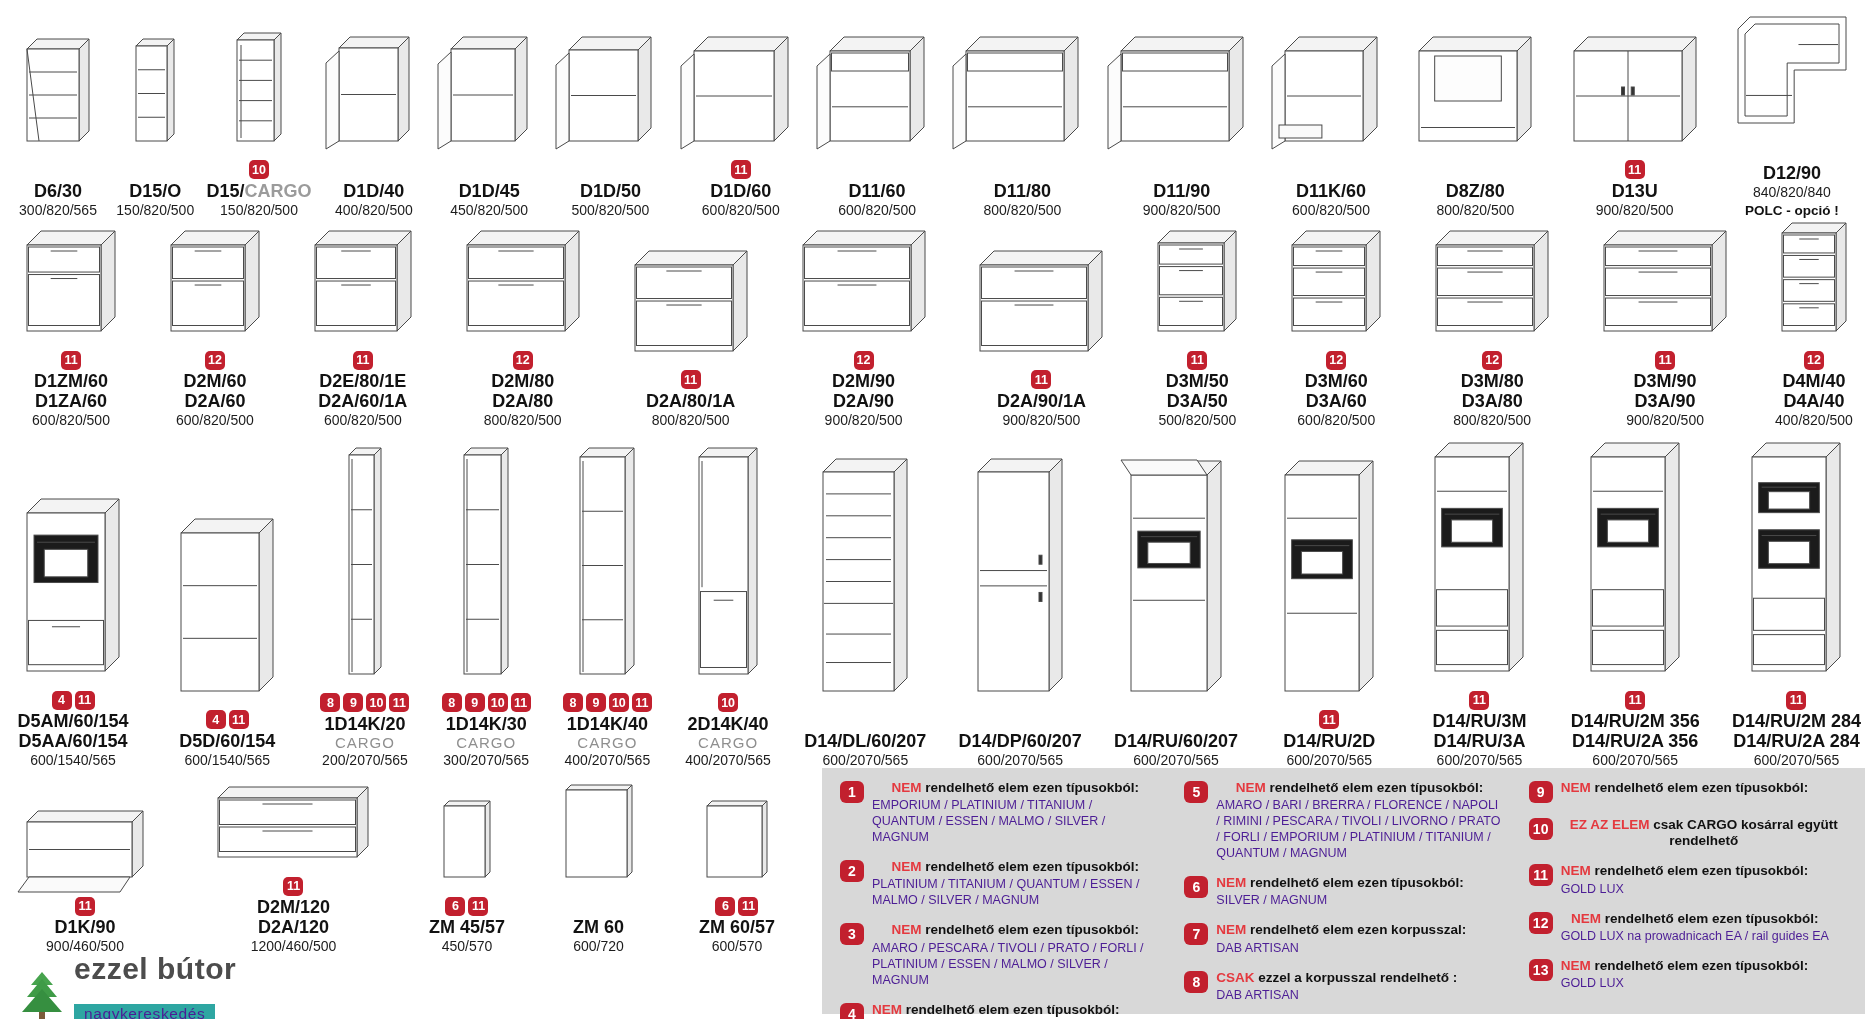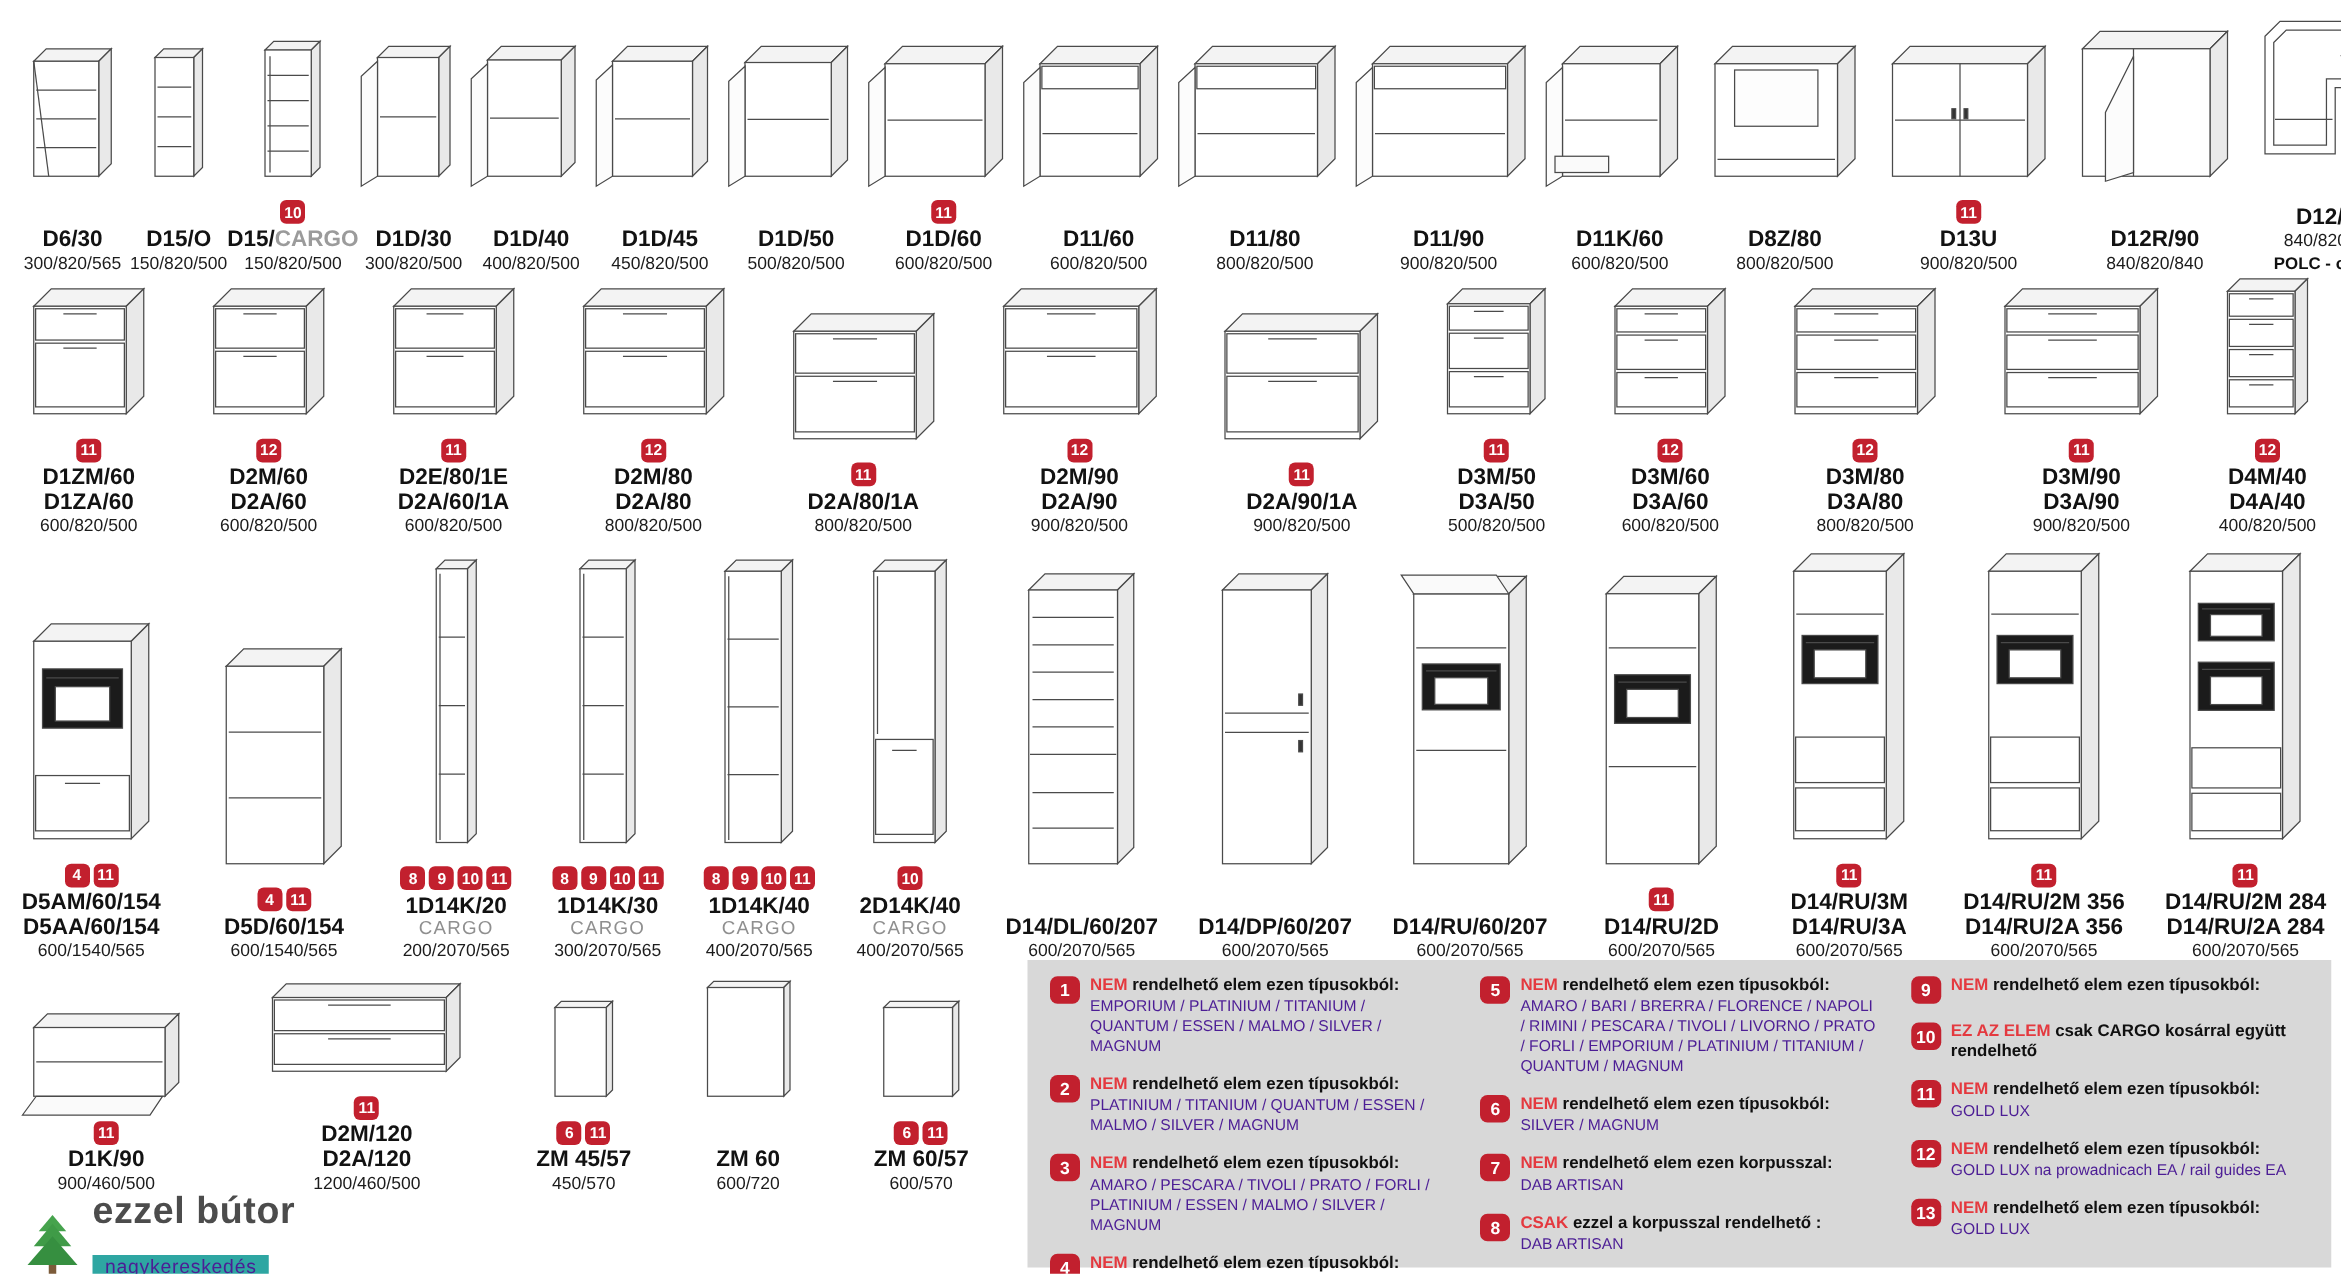--- a/index.html
+++ b/index.html
@@ -19,21 +19,21 @@
   .dims{font-size:14px;color:#1c1c1c;margin-top:1px;line-height:1.1;white-space:nowrap;}
   .note{font-weight:bold;font-size:13.5px;color:#111;margin-top:3px;white-space:nowrap;}
   .bottom{display:flex;align-items:stretch;height:246px;padding:0 8px 5px 12px;}
   .bottom-left{width:800px;display:flex;flex-direction:column;}
   .row4{display:flex;justify-content:space-between;align-items:flex-end;padding-right:30px;}
   .legend{flex:1;background:var(--legendbg);margin-left:10px;padding:12px 18px;display:flex;gap:26px;box-sizing:border-box;}
   .lg-col{flex:1;display:flex;flex-direction:column;gap:14px;}
   .lg-item{display:flex;gap:8px;}
   .lg-badge{background:var(--badge);color:#fff;font-weight:bold;font-size:14px;min-width:24px;height:22px;border-radius:6px;
             display:flex;align-items:center;justify-content:center;flex:none;margin-top:1px;padding:0 2px;box-sizing:border-box;}
-  .lg-head{font-weight:bold;font-size:13.5px;color:#101010;line-height:1.2;}
+  .lg-head{font-weight:bold;font-size:13.5px;color:#101010;line-height:1.2;text-align:center;}
   .lg-lead{color:var(--red);}
   .lg-body{font-size:12.5px;color:#4c1d95;line-height:1.28;margin-top:1px;}
   .logo{display:flex;align-items:flex-end;gap:10px;margin-top:auto;padding:0 0 2px 8px;}
   .logo-text{display:flex;flex-direction:column;line-height:1;}
   .logo-title{font-size:30px;color:#4c4c4c;font-weight:600;letter-spacing:0.5px;}
   .logo-sub{background:var(--teal);color:#4c1d95;font-size:15.5px;padding:2px 10px 4px;margin-top:20px;letter-spacing:0.6px;align-self:flex-start;}
 </style>
 </head>
 <body style="--badge: #c2202e; --red: #e4393f; --teal: #2ea6a2; --legendbg: #d8d8d8;">
 
@@ -77,32 +77,20 @@
             <line x1="2" y1="67.6" x2="35" y2="67.6" stroke="#4a4a4a" stroke-width="1"></line>
             <line x1="2" y1="87.8" x2="35" y2="87.8" stroke="#4a4a4a" stroke-width="1"></line>
           </svg></div>
         <div class="badges">
           <span class="badge">10</span>
         </div>
         <div class="mname">D15/<span class="mgray">CARGO</span></div>
         <div class="dims">150/820/500</div>
       </div>
       <div class="item">
-        <div class="draw"><svg width="88" height="138" viewBox="-15 -17 88 138" xmlns="http://www.w3.org/2000/svg">
-            <polygon points="0,9 9,0 58,0 49,9" fill="#f3f3f3" stroke="#4a4a4a" stroke-width="1"></polygon>
-            <polygon points="49,9 58,0 58,95 49,104" fill="#e9e9e9" stroke="#4a4a4a" stroke-width="1"></polygon>
-            <rect x="0" y="9" width="49" height="95" fill="#fff" stroke="#4a4a4a" stroke-width="1"></rect>
-            <line x1="2" y1="56.5" x2="47" y2="56.5" stroke="#4a4a4a" stroke-width="1"></line>
-            <polygon points="0,12 -13,24 -13,112 0,104" fill="#fcfcfc" stroke="#4a4a4a" stroke-width="1"></polygon>
-          </svg></div>
-        <div class="badges"></div>
-        <div class="mname">D1D/30</div>
-        <div class="dims">300/820/500</div>
-      </div>
-      <div class="item">
         <div class="draw"><svg width="100" height="138" viewBox="-15 -17 100 138" xmlns="http://www.w3.org/2000/svg">
             <polygon points="0,11 11,0 70,0 59,11" fill="#f3f3f3" stroke="#4a4a4a" stroke-width="1"></polygon>
             <polygon points="59,11 70,0 70,93 59,104" fill="#e9e9e9" stroke="#4a4a4a" stroke-width="1"></polygon>
             <rect x="0" y="11" width="59" height="93" fill="#fff" stroke="#4a4a4a" stroke-width="1"></rect>
             <line x1="2" y1="57.5" x2="57" y2="57.5" stroke="#4a4a4a" stroke-width="1"></line>
             <polygon points="0,14 -13,26 -13,112 0,104" fill="#fcfcfc" stroke="#4a4a4a" stroke-width="1"></polygon>
           </svg></div>
         <div class="badges"></div>
         <div class="mname">D1D/40</div>
         <div class="dims">400/820/500</div>
@@ -217,32 +205,20 @@
             <line x1="54" y1="14" x2="54" y2="104" stroke="#4a4a4a" stroke-width="1"></line>
             <line x1="2" y1="59" x2="106" y2="59" stroke="#4a4a4a" stroke-width="1"></line>
             <rect x="47.52" y="50" width="3" height="8" fill="#333" stroke="#4a4a4a" stroke-width="1"></rect>
             <rect x="57.24" y="50" width="3" height="8" fill="#333" stroke="#4a4a4a" stroke-width="1"></rect>
           </svg></div>
         <div class="badges">
           <span class="badge">11</span>
         </div>
         <div class="mname">D13U</div>
         <div class="dims">900/820/500</div>
-      </div>
-      <div class="item">
-        <div class="draw"><svg width="146" height="150" viewBox="-15 -17 146 150" xmlns="http://www.w3.org/2000/svg">
-            <polygon points="0,14 14,0 116,0 102,14" fill="#f3f3f3" stroke="#4a4a4a" stroke-width="1"></polygon>
-            <polygon points="102,14 116,0 116,102 102,116" fill="#e9e9e9" stroke="#4a4a4a" stroke-width="1"></polygon>
-            <rect x="0" y="14" width="102" height="102" fill="#fff" stroke="#4a4a4a" stroke-width="1"></rect>
-            <line x1="40.800000000000004" y1="14" x2="40.800000000000004" y2="116" stroke="#4a4a4a" stroke-width="1"></line>
-            <polygon points="40.800000000000004,20 18.36,65 18.36,120 40.800000000000004,113" fill="#fcfcfc" stroke="#4a4a4a" stroke-width="1"></polygon>
-          </svg></div>
-        <div class="badges"></div>
-        <div class="mname">D12R/90</div>
-        <div class="dims">840/820/840</div>
       </div>
       <div class="item">
         <div class="draw"><svg width="138" height="140" viewBox="-15 -17 138 140" xmlns="http://www.w3.org/2000/svg">
             <polygon points="0,12 12,0 108,0 108,53 56.160000000000004,53 56.160000000000004,106 0,106" fill="#fff" stroke="#4a4a4a" stroke-width="1"></polygon>
             <polygon points="7,17 17,7 101,7 101,46 49.160000000000004,46 49.160000000000004,99 7,99" fill="none" stroke="#4a4a4a" stroke-width="1"></polygon>
             <line x1="8" y1="78.44" x2="54" y2="78.44" stroke="#4a4a4a" stroke-width="1"></line>
             <line x1="60.480000000000004" y1="27.560000000000002" x2="100" y2="27.560000000000002" stroke="#4a4a4a" stroke-width="1"></line>
           </svg></div>
         <div class="badges"></div>
         <div class="mname">D12/90</div>

